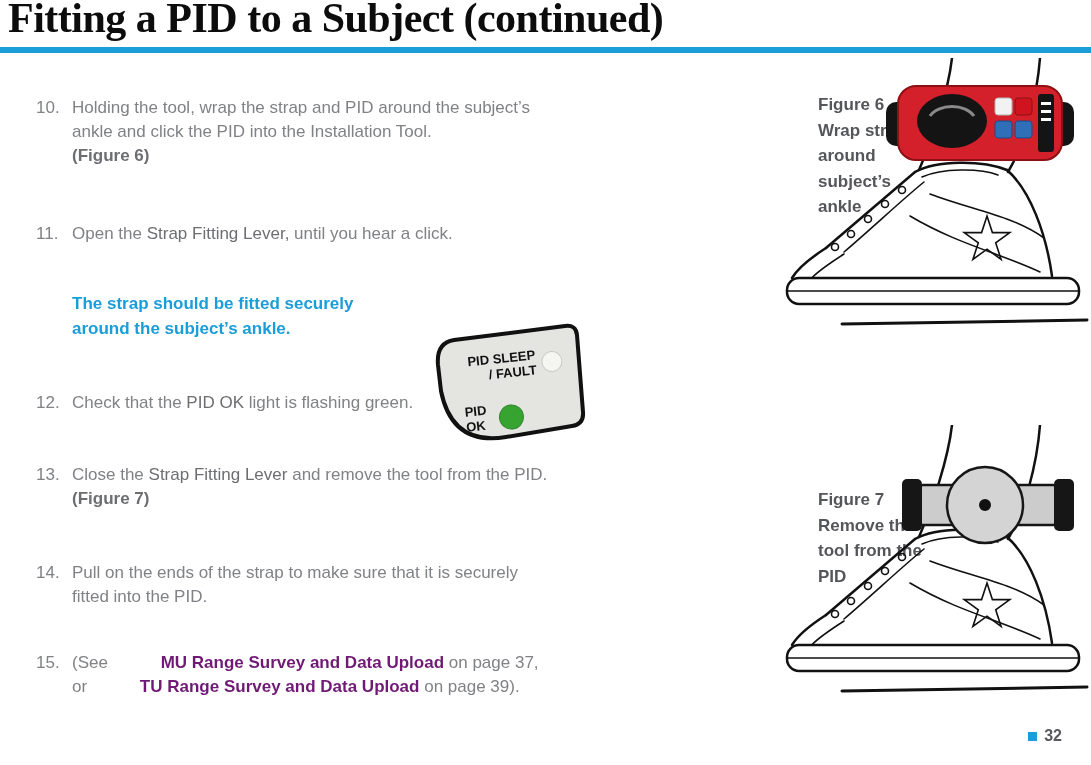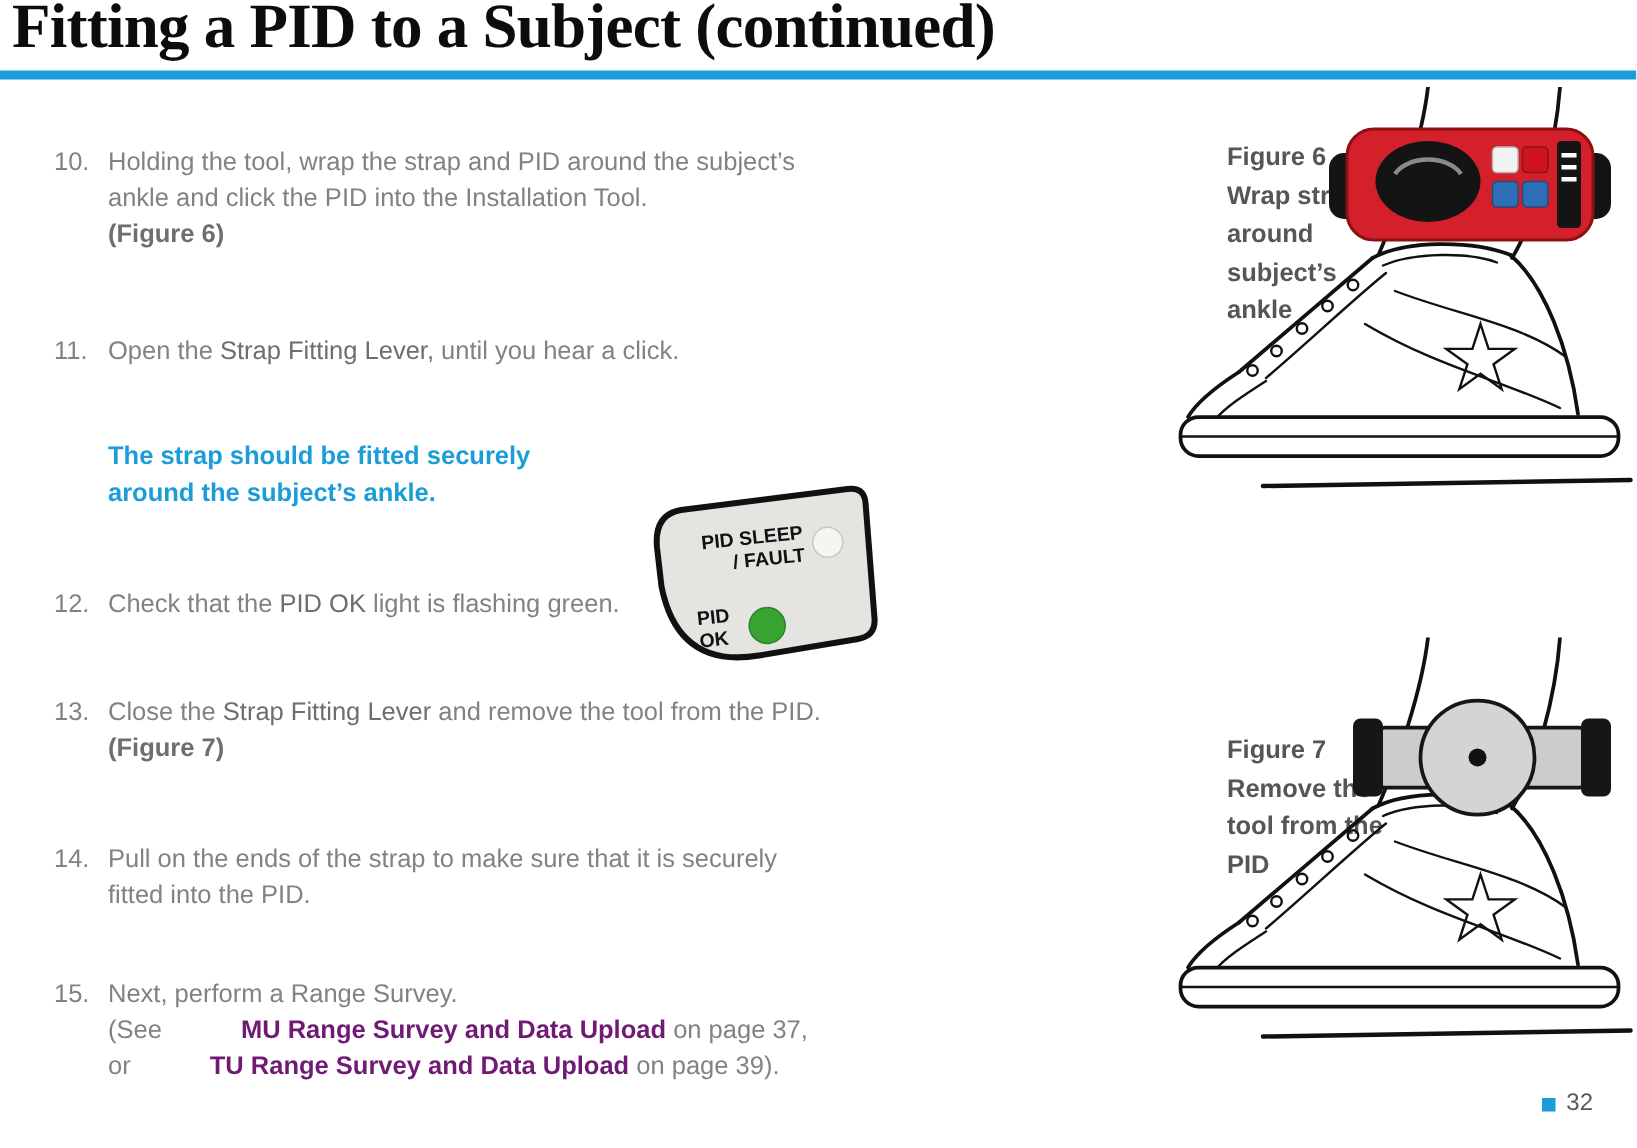--- a/index.html
+++ b/index.html
@@ -23,21 +23,21 @@
   .xref { font-weight:bold; color:#701a75; cursor:pointer;padding-left:48px; }
 
   .caption { position:absolute; width:108px; color:#55565a; font-weight:bold;
              font-size:17px; line-height:1.5;margin-left:29px; }
 
   .fig-svg { position:absolute; }
   .ind-svg { position:absolute; left:432px; top:322px; }
   .ind-label { font-family:"Liberation Sans", sans-serif; font-weight:bold; font-size:13px; fill:#111; }
 
   .footer { position:absolute; right:29px; bottom:6px; display:flex; align-items:center;
-            gap:7px; color:#57585b; font-size:16px; }
+            gap:7px; color:#57585b; font-size:16px;font-weight:bold; }
   .footer .sq { width:9px; height:9px; background:#1b9dd9; }
 </style>
 </head>
 <body>
 
 <div class="page">
 
   <h1 class="title">Fitting a PID to a Subject (continued)</h1>
   <div class="rule"></div>
 
@@ -75,21 +75,20 @@
   <div class="step" style="top:561px">
     <span class="num">14.</span>
     <div class="body">
       <span>Pull on the ends of the strap to make sure that it is securely fitted into the PID.</span>
     </div>
   </div>
 
   <div class="step" style="top:651px">
     <span class="num">15.</span>
     <div class="body">
-      <div>Next, perform a Range Survey.</div>
       <div>
         <span>(See </span><span class="xref">MU Range Survey and Data Upload</span><span> on page 37,</span>
       </div>
       <div>
         <span>or </span><span class="xref">TU Range Survey and Data Upload</span><span> on page 39).</span>
       </div>
     </div>
   </div>
 
   <svg class="ind-svg" width="156" height="128" viewBox="0 0 156 128">

